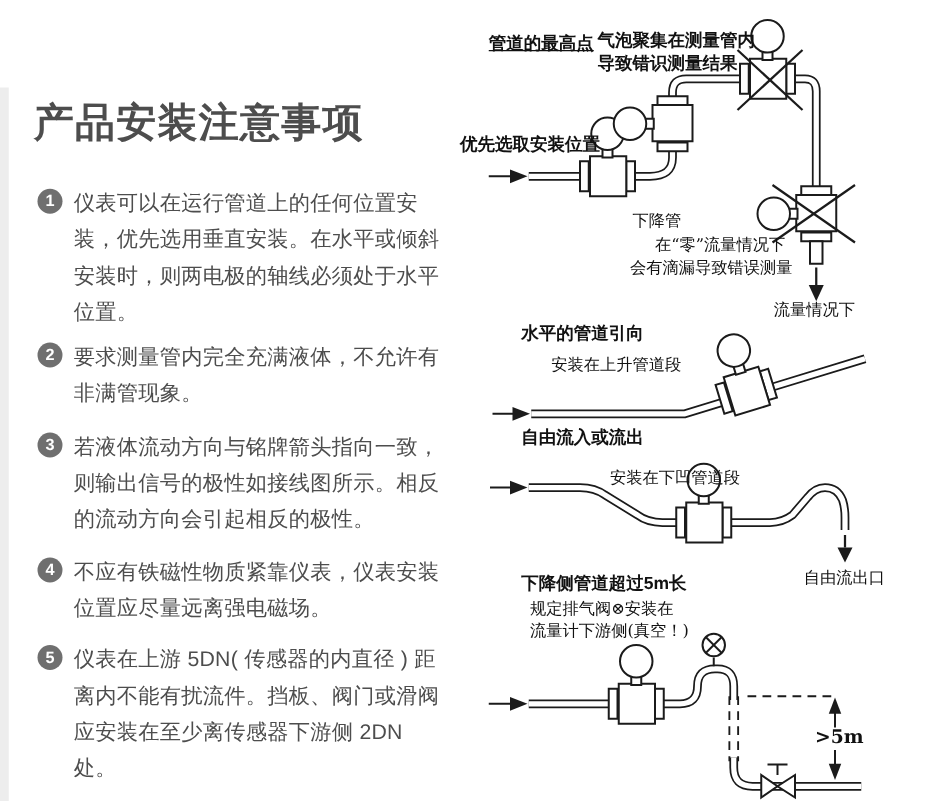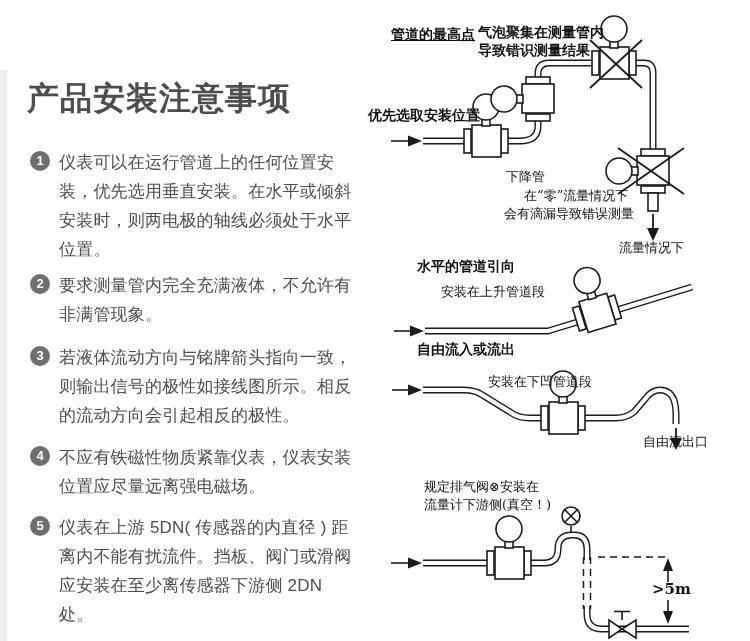--- a/index.html
+++ b/index.html
@@ -69,22 +69,23 @@
   <div class="lbl nt" style="left:506px;top:168px;">下降管</div>
   <div class="lbl nt" style="left:524px;top:187px;">在“零”流量情况下</div>
   <div class="lbl nt" style="left:504px;top:205px;">会有滴漏导致错误测量</div>
   <div class="lbl nt" style="left:619px;top:239px;">流量情况下</div>
 
   <div class="lbl h1" style="left:417px;top:258px;">水平的管道引向</div>
   <div class="lbl nt" style="left:441px;top:283px;">安装在上升管道段</div>
 
   <div class="lbl h1" style="left:417px;top:341px;">自由流入或流出</div>
   <div class="lbl nt" style="left:488px;top:361px;margin-top:12px;">安装在下凹管道段</div>
-  <div class="lbl nt" style="left:643px;top:433px;">自由流出口</div>
+  <div class="lbl nt" style="left:643px;top:453px;">自由流出口</div>
 
+  <div class="lbl h1" style="left:417px;top:458px;">下降侧管道超过5m长</div>
   <div class="lbl nt" style="left:424px;top:478px;">规定排气阀⊗安装在</div>
   <div class="lbl nt" style="left:424px;top:496px;">流量计下游侧(真空！)</div>
   <div class="lbl dim" style="left:652px;top:580px;">&gt;5m</div>
 
   <svg id="art" width="750" height="641" viewBox="0 0 750 641">
     <defs>
 
       <g id="mtr">
         <rect x="-22" y="-12" width="7" height="24" class="s"></rect>
         <rect x="15" y="-12" width="7" height="24" class="s"></rect>

